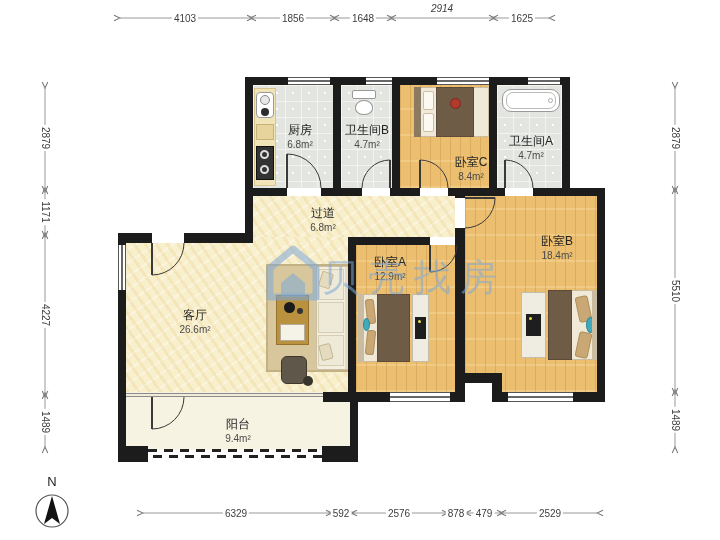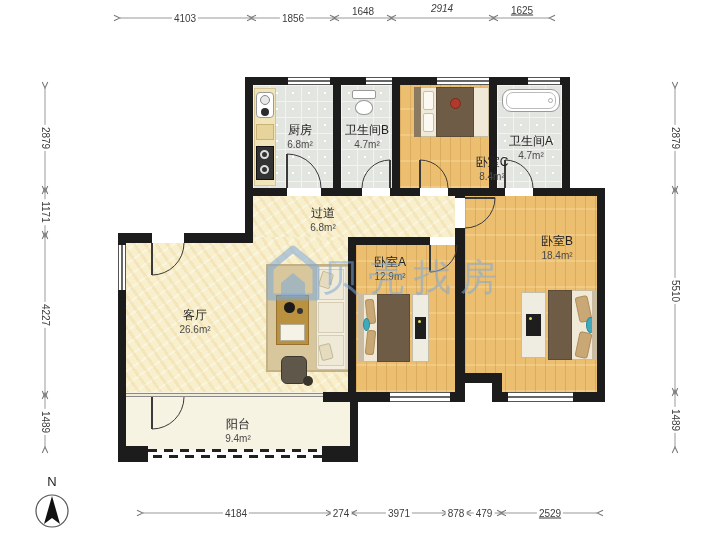--- a/index.html
+++ b/index.html
@@ -229,46 +229,46 @@
     </g>
 
     <g>
       <circle cx="52" cy="511" r="16" fill="none" stroke="#555" stroke-width="1.2"></circle>
       <polygon points="52,496 44,524 52,518 60,524" fill="#111"></polygon>
     </g>
   </svg>
 
   <span class="dim-label" style="left:185px;top:18px;">4103</span>
   <span class="dim-label" style="left:293px;top:18px;">1856</span>
-  <span class="dim-label" style="left:363px;top:11px;">1648</span>
+  <span class="dim-label" style="left:363px;top:18px;">1648</span>
   <span class="dim-label" style="left:442px;top:8px;font-style:italic;">2914</span>
-  <span class="dim-label" style="left:522px;top:10px;text-decoration:underline;">1625</span>
+  <span class="dim-label" style="left:522px;top:18px;">1625</span>
   <span class="dim-label v" style="left:45px;top:138px;">2879</span>
   <span class="dim-label v" style="left:45px;top:212px;">1171</span>
   <span class="dim-label v" style="left:45px;top:315px;">4227</span>
   <span class="dim-label v" style="left:45px;top:422px;">1489</span>
   <span class="dim-label v" style="left:675px;top:138px;">2879</span>
   <span class="dim-label v" style="left:675px;top:291px;">5510</span>
   <span class="dim-label v" style="left:675px;top:420px;">1489</span>
-  <span class="dim-label" style="left:236px;top:513px;">4184</span>
-  <span class="dim-label" style="left:341px;top:513px;">274</span>
-  <span class="dim-label" style="left:399px;top:513px;">3971</span>
+  <span class="dim-label" style="left:236px;top:513px;">6329</span>
+  <span class="dim-label" style="left:341px;top:513px;">592</span>
+  <span class="dim-label" style="left:399px;top:513px;">2576</span>
   <span class="dim-label" style="left:456px;top:513px;">878</span>
   <span class="dim-label" style="left:484px;top:513px;">479</span>
-  <span class="dim-label" style="left:550px;top:513px;text-decoration:underline;">2529</span>
+  <span class="dim-label" style="left:550px;top:513px;">2529</span>
 
   <div class="room-label" style="left:300px;top:137px;">
     <div class="nm">厨房</div>
       <div class="ar">6.8m²</div>
     </div>
   <div class="room-label" style="left:367px;top:137px;">
     <div class="nm">卫生间B</div>
       <div class="ar">4.7m²</div>
     </div>
-  <div class="room-label" style="left:492px;top:169px;">
+  <div class="room-label" style="left:471px;top:169px;">
     <div class="nm">卧室C</div>
       <div class="ar">8.4m²</div>
     </div>
   <div class="room-label" style="left:531px;top:148px;">
     <div class="nm">卫生间A</div>
       <div class="ar">4.7m²</div>
     </div>
   <div class="room-label" style="left:323px;top:220px;">
     <div class="nm">过道</div>
       <div class="ar">6.8m²</div>

